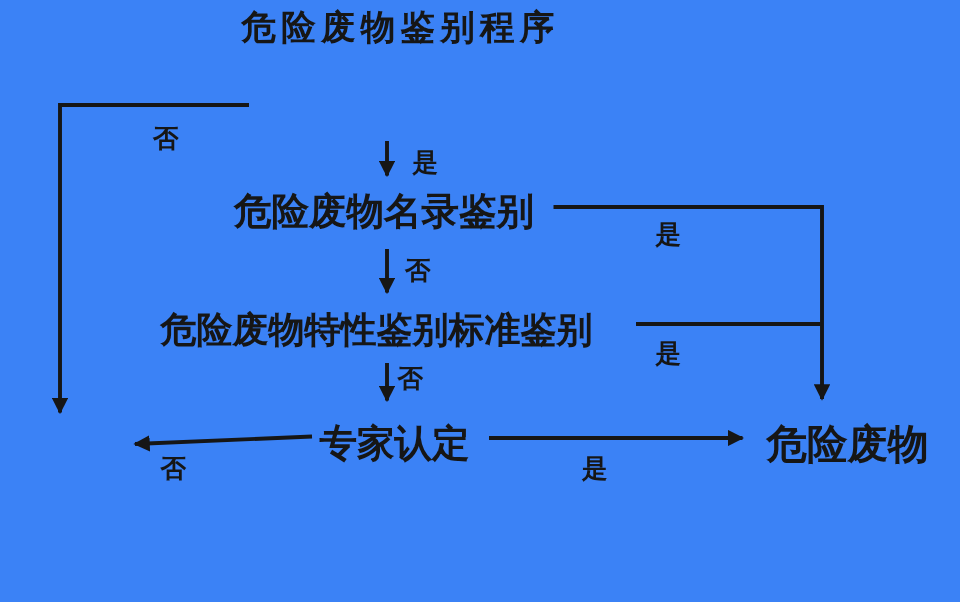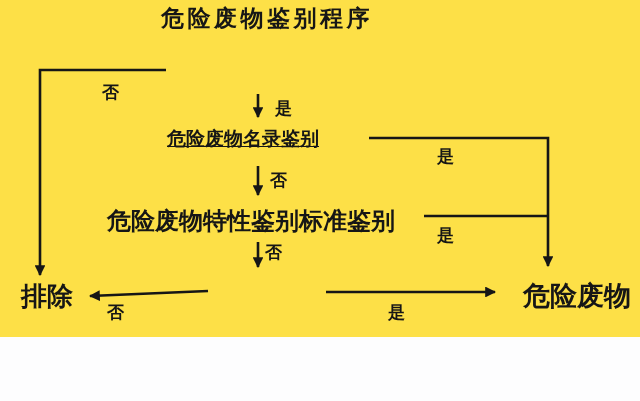--- a/index.html
+++ b/index.html
@@ -1,34 +1,34 @@
 <!DOCTYPE html>
 <html><head>
 <meta charset="utf-8">
 <style>
   html, body { margin: 0; padding: 0; }
   body { background: #fdfdfe; }
   .page {
     position: relative;
     width: 640px;
-    height: 337px;
-    background: #fde047;
+    height: 401px;
+    background: #3b82f6;
     overflow: hidden;
     font-family: "Liberation Serif", "DejaVu Serif", serif;
     color: #161616;
     font-weight: bold;
   }
   .abs { position: absolute; line-height: 1; white-space: nowrap; }
   .title        { left: 161px; top: 7px;   font-size: 23px; letter-spacing: 3.5px; }
   .node-solid   { left: 167px; top: 60px;  font-size: 28px; }
-  .node-list    { left: 167px; top: 129px; font-size: 19px; text-decoration: underline; }
+  .node-list    { left: 156px; top: 129px; font-size: 25px; }
   .node-char    { left: 107px; top: 209px; font-size: 24px; }
   .node-exclude { left: 21px;  top: 284px; font-size: 26px; }
   .node-expert  { left: 213px; top: 284px; font-size: 25px; }
-  .node-hazard  { left: 511px; top: 283px; font-size: 27px; margin-left: 12px; }
+  .node-hazard  { left: 511px; top: 283px; font-size: 27px; }
   .lbl          { font-size: 17px; }
   .lbl-solid-no  { left: 102px; top: 84px; }
   .lbl-solid-yes { left: 275px; top: 100px; }
   .lbl-list-no   { left: 270px; top: 172px; }
   .lbl-list-yes  { left: 437px; top: 148px; }
   .lbl-char-no   { left: 265px; top: 244px; }
   .lbl-char-yes  { left: 437px; top: 227px; }
   .lbl-expert-no  { left: 107px; top: 304px; }
   .lbl-expert-yes { left: 388px; top: 304px; }
   .caption { left: 94px; top: 359px; font-size: 22px; }
@@ -57,22 +57,22 @@
     </g>
   </svg>
 
   <div class="abs title">危险废物鉴别程序</div>
 
 
   <div class="abs node-list">危险废物名录鉴别</div>
 
   <div class="abs node-char">危险废物特性鉴别标准鉴别</div>
 
-  <div class="abs node-exclude">排除</div>
 
+  <div class="abs node-expert">专家认定</div>
 
   <div class="abs node-hazard">危险废物</div>
 
   <div class="abs lbl lbl-solid-no">否</div>
 
   <div class="abs lbl lbl-solid-yes">是</div>
 
   <div class="abs lbl lbl-list-yes">是</div>
 
   <div class="abs lbl lbl-list-no">否</div>

